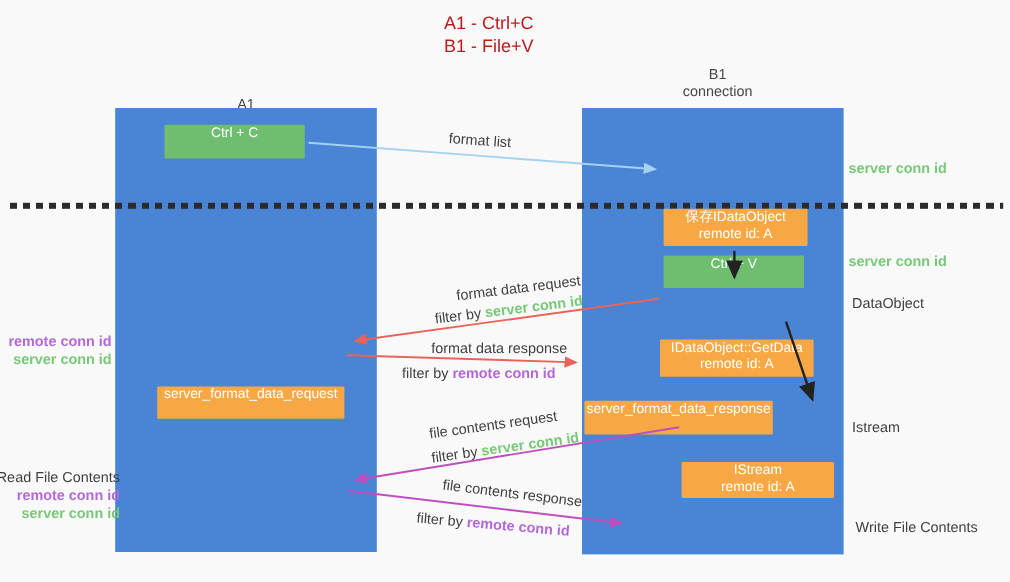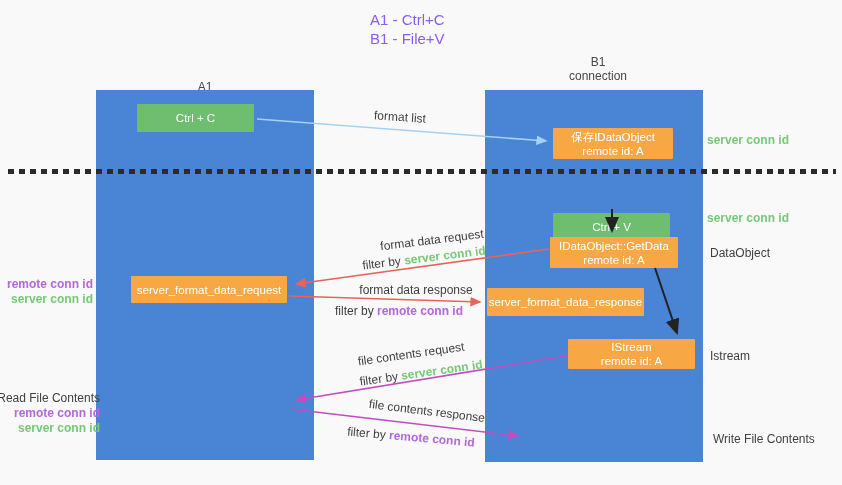--- a/index.html
+++ b/index.html
@@ -3,27 +3,27 @@
 <meta charset="utf-8">
 <style>
   :root{
     --background:#f9f9f9; --column-blue:#4a84d4; --box-green:#6fbe70; --box-orange:#f7a845;
     --arrow-lightblue:#a5d2f0; --arrow-red:#e9635a; --arrow-magenta:#bf4fbf; --arrow-black:#222222;
     --text-green:#77c877; --text-purple:#b368d8; --text-dark:#3f3f3f; --dotted-line:#2b2b2b;
   }
   *{margin:0;padding:0;box-sizing:border-box;}
   body{font-family:"Liberation Sans",sans-serif;background:#fff;}
   .canvas{position:relative;width:842px;height:485px;background:var(--background,#f9f9f9);overflow:hidden;}
-  .title{position:absolute;left:370px;top:10px;font-size:15px;line-height:19px;color:#8b5cf6;}
+  .title{position:absolute;left:370px;top:10px;font-size:15px;line-height:19px;color:#b91c1c;}
   .col-header{position:absolute;top:55px;width:120px;text-align:center;font-size:12px;line-height:14px;color:#474747;}
   .column{position:absolute;background:var(--column-blue,#4a84d4);}
-  .node{position:absolute;display:flex;flex-direction:column;align-items:center;justify-content:center;
+  .node{position:absolute;display:flex;flex-direction:column;align-items:center;
         color:#fff;font-size:11.5px;line-height:14px;text-align:center;border-radius:1px;z-index:3;}
   .green-node{background:var(--box-green,#6fbe70);}
-  .orange-node{background:var(--box-orange,#f7a845);}
+  .orange-node{background:var(--box-orange,#f7a845);margin-top:46px;}
   .dotted{position:absolute;left:8px;top:169px;width:828px;height:5px;z-index:2;
           background:repeating-linear-gradient(90deg,var(--dotted-line,#2b2b2b) 0 6px,transparent 6px 11px);}
   svg.arrows{position:absolute;left:0;top:0;z-index:4;pointer-events:none;}
   .lbl{position:absolute;font-size:12px;color:var(--text-dark,#3f3f3f);white-space:nowrap;z-index:5;
        transform:translate(-50%,-50%);}
   .key-green{color:var(--text-green,#77c877);font-weight:bold;}
   .key-purple{color:var(--text-purple,#b368d8);font-weight:bold;}
   .side{position:absolute;font-size:12px;white-space:nowrap;z-index:5;color:var(--text-dark,#3f3f3f);}
   .side.bold-green{color:var(--text-green,#77c877);font-weight:bold;}
   .side.bold-purple{color:var(--text-purple,#b368d8);font-weight:bold;}

